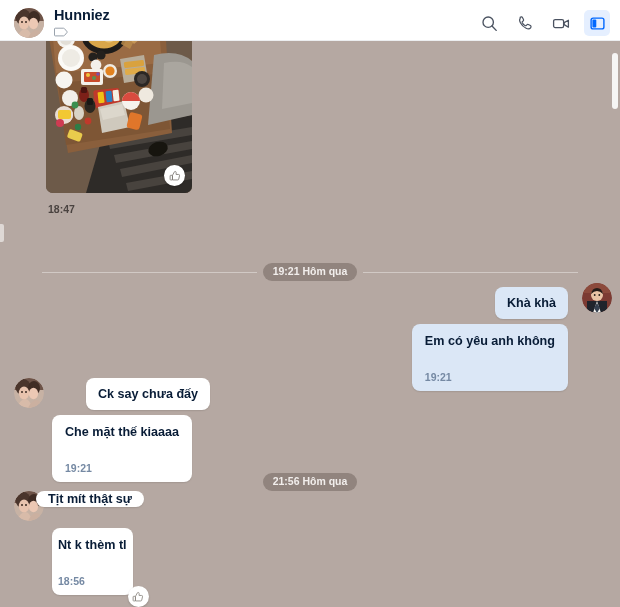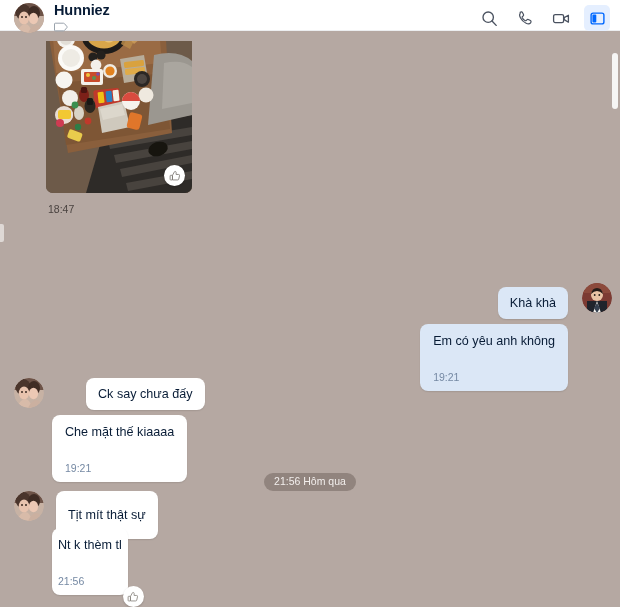--- a/index.html
+++ b/index.html
@@ -19,21 +19,21 @@
     height: 607px;
     background: #b5a8a2;
     overflow: hidden;
   }
 
   
   .header {
     position: absolute;
     top: 0; left: 0;
     width: 620px;
-    height: 31px;
+    height: 41px;
     background: #ffffff;
     display: flex;
     align-items: center;
     box-sizing: border-box;
     padding: 6px 10px 0 14px;
     border-bottom: 1px solid #eceef0;
     z-index: 20;
   }
   .header-avatar {
     width: 30px;
@@ -85,20 +85,21 @@
   }
 
   
   .messages {
     position: absolute;
     top: 41px;
     left: 0;
     width: 620px;
     height: 566px;
     overflow: hidden;
+    font-weight: bold;
   }
 
   .avatar-sm {
     width: 30px;
     height: 30px;
     border-radius: 50%;
     overflow: hidden;
     flex: 0 0 auto;
     position: relative;
   }
@@ -406,20 +407,25 @@
             <svg width="12" height="12" viewBox="0 0 14 14">
               <path d="M4.1 6.2 L6.3 2.1 a1.1 1.1 0 0 1 2 .6 v2.5 h2.8 a1.2 1.2 0 0 1 1.15 1.5 l-.9 4 a1.2 1.2 0 0 1 -1.15 .9 H4.1 z" fill="none" stroke="#7d7974" stroke-width="1"></path>
               <rect x="1.3" y="6.2" width="2.7" height="5.4" rx=".7" fill="none" stroke="#7d7974" stroke-width="1"></rect>
             </svg>
           </span>
         </div>
       </div>
       <div class="photo-time">18:47</div>
     </div>
 
+    <div class="divider" style="top:222px;">
+      <div class="divider-line left"></div>
+      <div class="divider-pill">19:21 Hôm qua</div>
+      <div class="divider-line right"></div>
+    </div>
 
     <div class="avatar-sm" style="position:absolute; top:242px; left:582px;">
       <svg width="30" height="30" viewBox="0 0 30 30">
         <defs>
             <clipPath id="sclip">
               <circle cx="15" cy="15" r="15"></circle>
             </clipPath>
           </defs>
         <g clip-path="url(#sclip)">
           <rect width="30" height="30" fill="#7c3b33"></rect>
@@ -496,27 +502,27 @@
           <ellipse cx="10" cy="15" rx="5.2" ry="6.4" fill="#e8c3ae"></ellipse>
           <ellipse cx="19.5" cy="15.5" rx="4.6" ry="5.8" fill="#ecc8b4"></ellipse>
           <path d="M2 30 q5 -9 9 -9 q5 0 7 9 z" fill="#d8bba9"></path>
           <path d="M14 30 q4 -8 8 -8 q5 0 7 8 z" fill="#cbb0a0"></path>
           <ellipse cx="8" cy="14" rx="1" ry="1.1" fill="#3a2a22"></ellipse>
           <ellipse cx="12" cy="14" rx="1" ry="1.1" fill="#3a2a22"></ellipse>
         </g>
       </svg>
     </div>
 
-    <div class="bubble in" style="top:450px; left:56px; padding:16px 12px;">
+    <div class="bubble in" style="top:450px; left:36px; padding:0 12px;">
       <div class="txt">Tịt mít thật sự</div>
     </div>
 
     <div class="bubble in" style="top:487px; left:52px; padding:9px 6px 8px;">
       <div class="txt">Nt k thèm tl</div>
-      <div class="time">21:56</div>
+      <div class="time">18:56</div>
       <div class="react-btn" style="right:-16px; bottom:-12px;">
         <span>
           <svg width="12" height="12" viewBox="0 0 14 14">
             <path d="M4.1 6.2 L6.3 2.1 a1.1 1.1 0 0 1 2 .6 v2.5 h2.8 a1.2 1.2 0 0 1 1.15 1.5 l-.9 4 a1.2 1.2 0 0 1 -1.15 .9 H4.1 z" fill="none" stroke="#8a857f" stroke-width="1"></path>
             <rect x="1.3" y="6.2" width="2.7" height="5.4" rx=".7" fill="none" stroke="#8a857f" stroke-width="1"></rect>
           </svg>
         </span>
       </div>
     </div>
 

